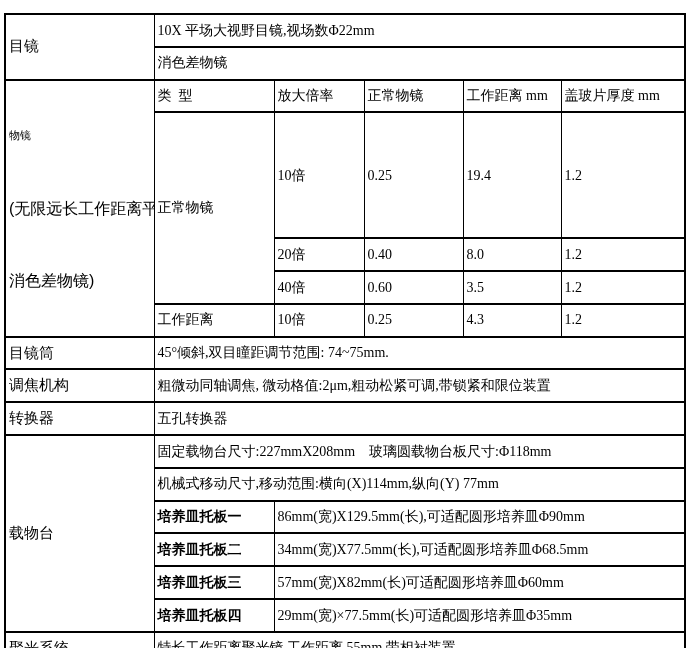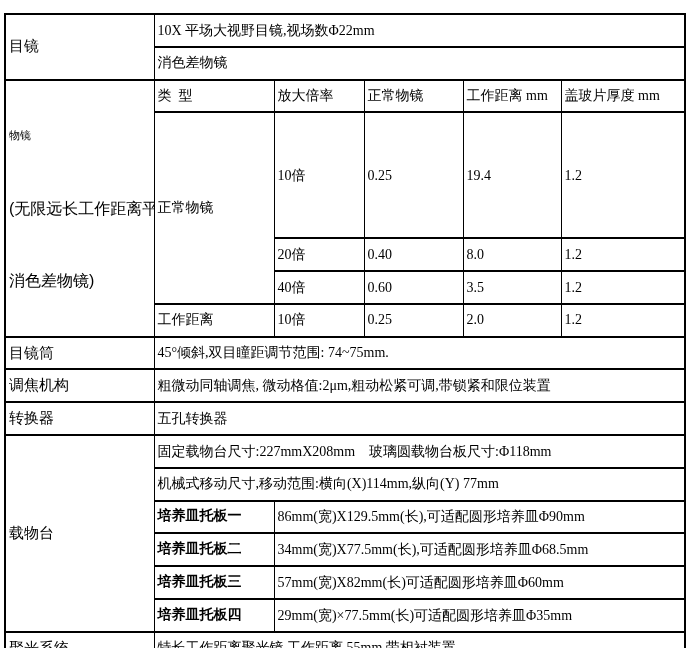--- a/index.html
+++ b/index.html
@@ -40,21 +40,21 @@
   }
   table.spec tr { height: 32.8px; }
   td.lbl {
     font-weight: normal;
     font-size: 15px;
     font-family: "Liberation Sans", "DejaVu Sans", sans-serif;
   }
   td.sublbl {
     font-weight: bold;
     font-size: 14px;
-    font-family: Liberation Mono, monospace;
+    font-family: Liberation Serif, serif;
     margin-top: 46px;
   }
   td.val {
     font-size: 14px;
   }
   td.hdr {
     font-size: 14px;
     margin-top: 27px;
   }
   td.objlbl div {
@@ -116,21 +116,21 @@
     <tr>
       <td class="val">40倍</td>
       <td class="val">0.60</td>
       <td class="val">3.5</td>
       <td class="val">1.2</td>
     </tr>
     <tr>
       <td class="val">工作距离</td>
       <td class="val">10倍</td>
       <td class="val">0.25</td>
-      <td class="val">2.0</td>
+      <td class="val">4.3</td>
       <td class="val">1.2</td>
     </tr>
 
     <tr>
       <td class="lbl">目镜筒</td>
       <td class="val" colspan="5">45°倾斜,双目瞳距调节范围: 74~75mm.</td>
     </tr>
 
     <tr>
       <td class="lbl">调焦机构</td>

